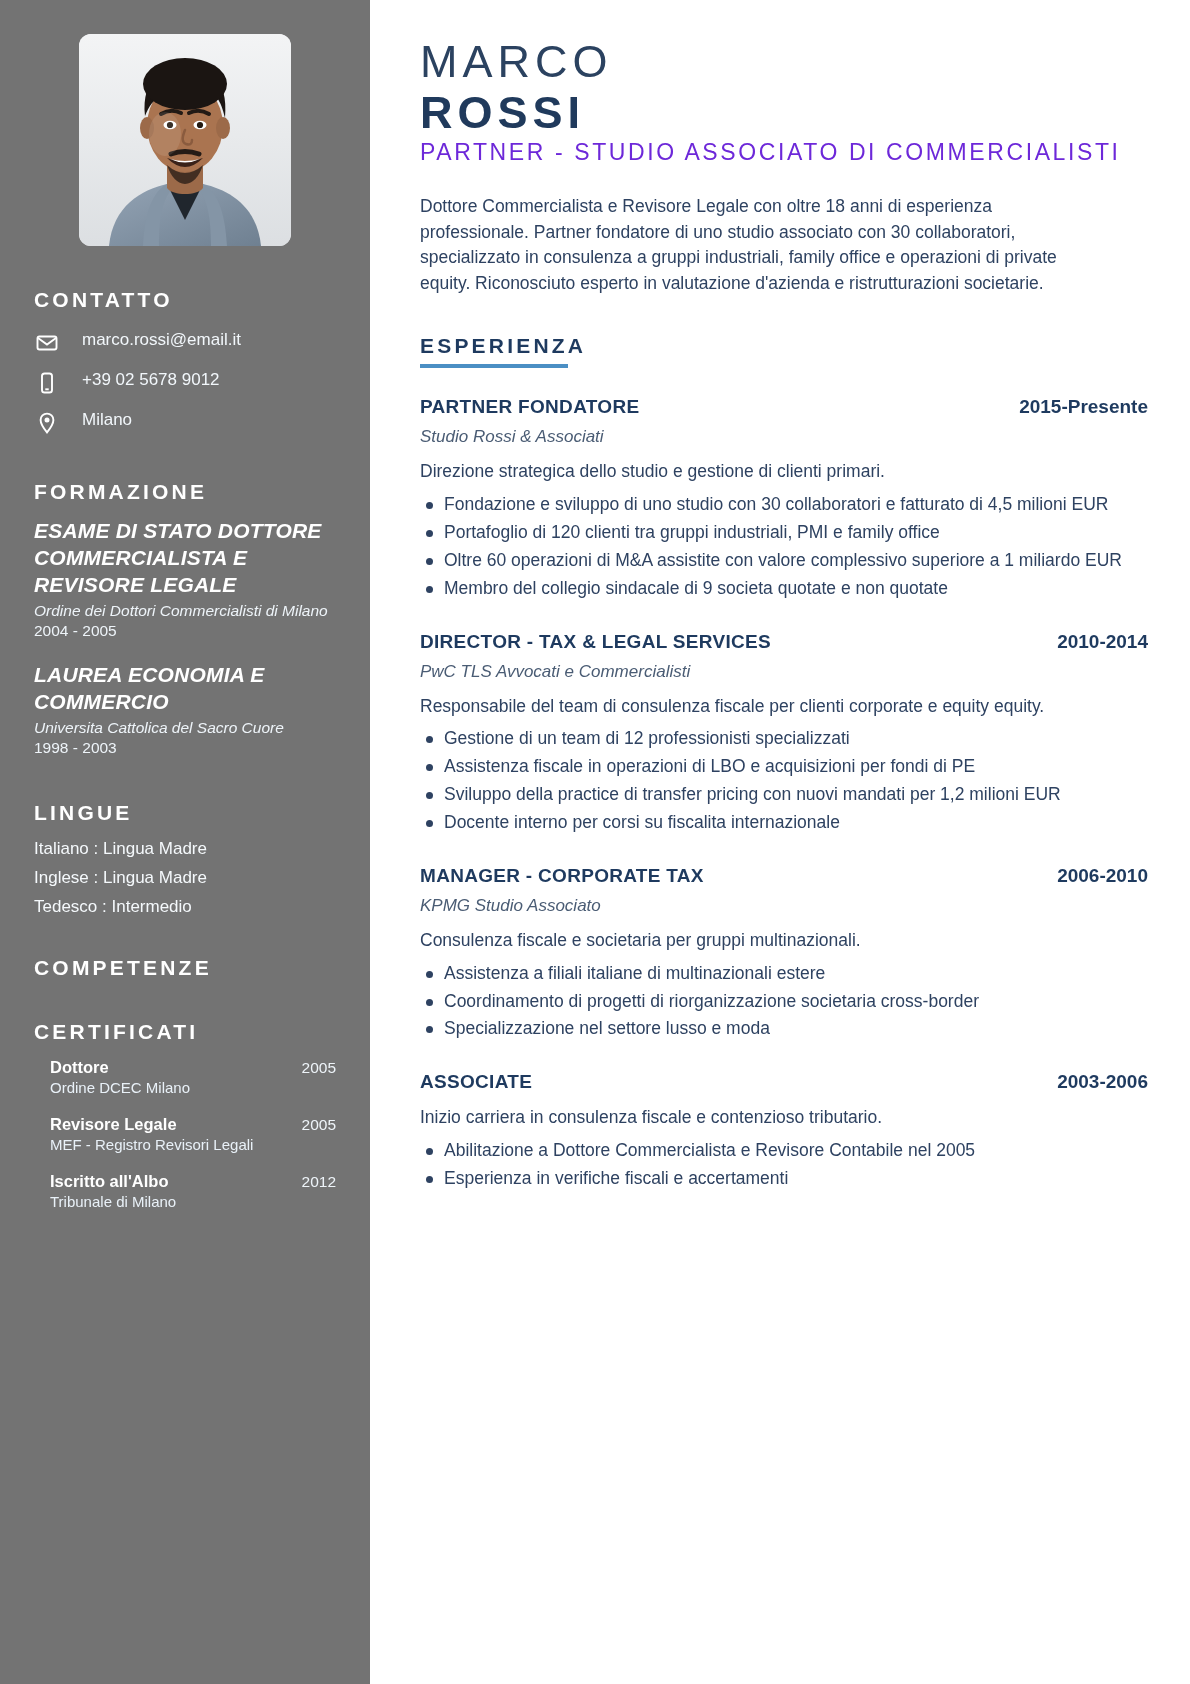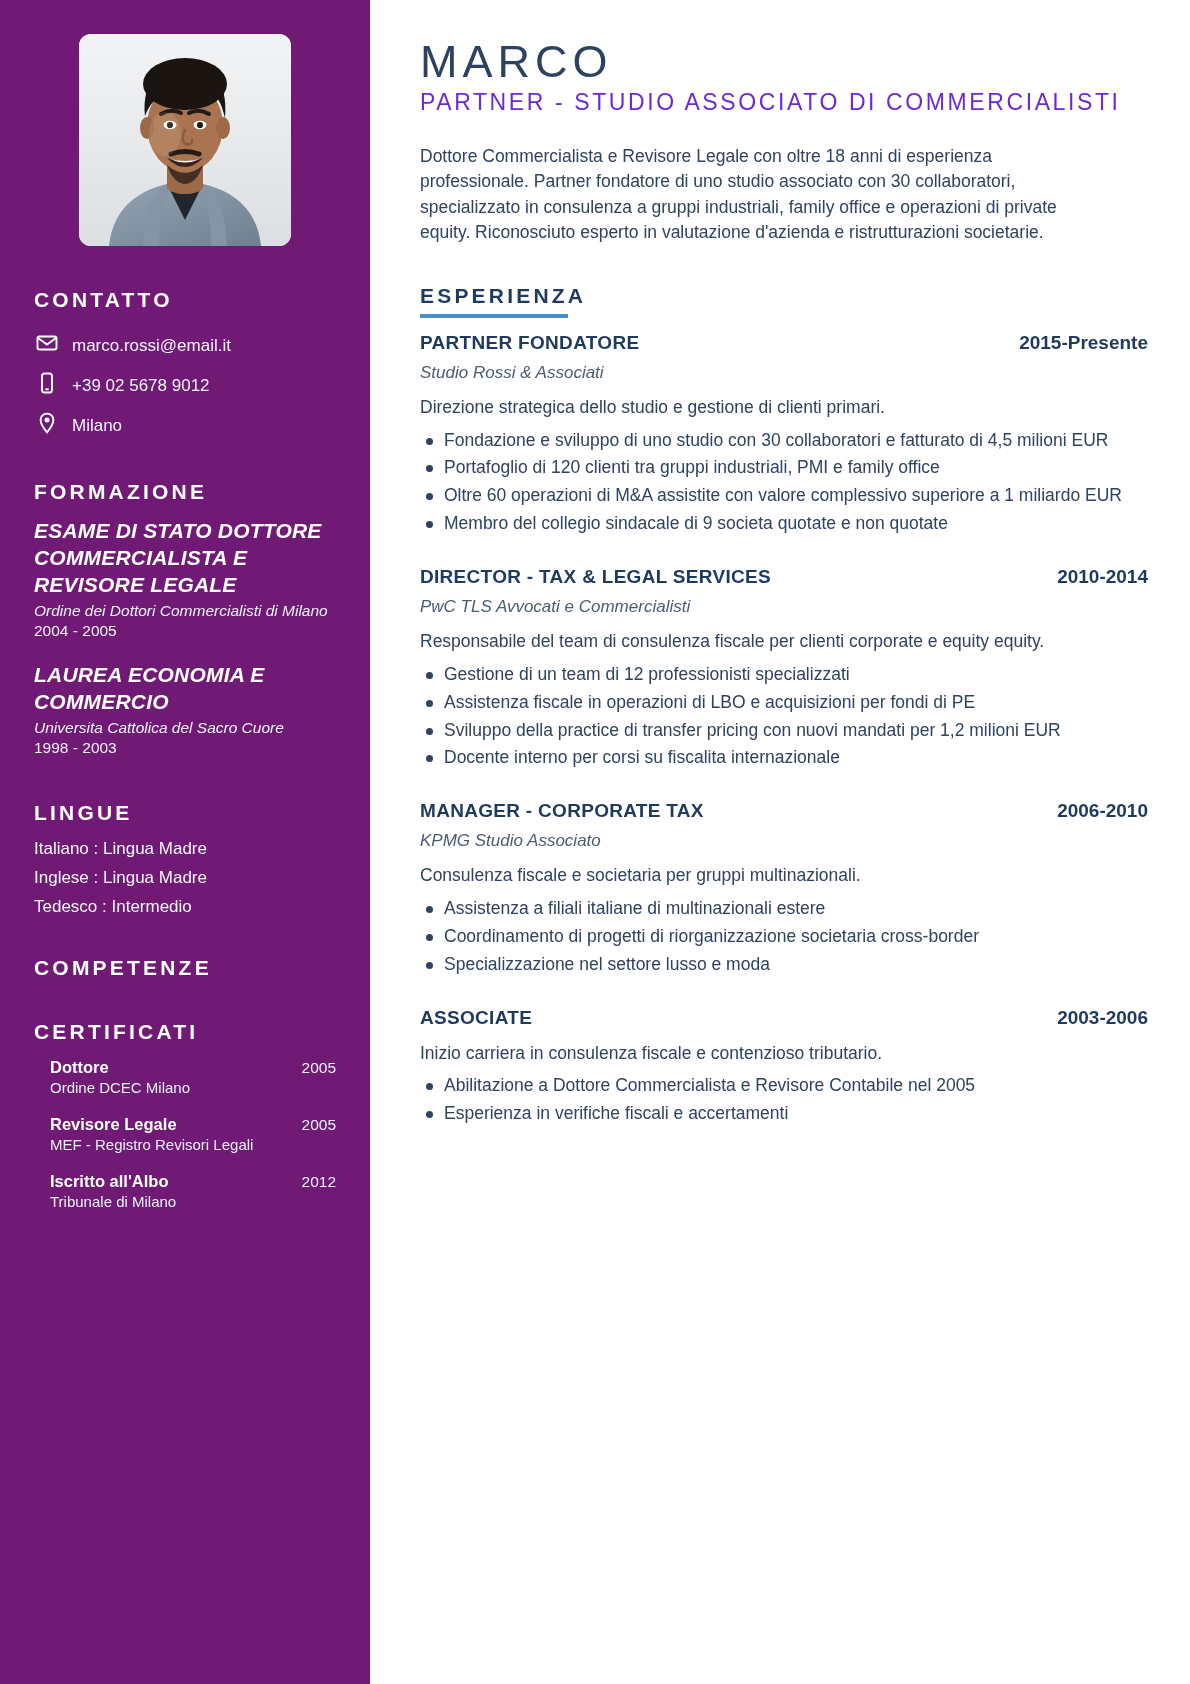--- a/index.html
+++ b/index.html
@@ -18,21 +18,21 @@
     width: 1190px;
     height: 1684px;
     display: flex;
     background: #ffffff;
   }
 
   
   .sidebar {
     width: 370px;
     min-width: 370px;
-    background: #701a75;
+    background: #737373;
     color: #ffffff;
     padding: 34px 34px 40px 34px;
   }
 
   .photo-wrap {
     display: flex;
     justify-content: center;
     margin-bottom: 42px;
   }
   .photo {
@@ -49,22 +49,22 @@
     font-size: 21px;
     font-weight: bold;
     letter-spacing: 3.2px;
     color: #ffffff;
     margin-bottom: 18px;
   }
   .side-h.tight { margin-bottom: 14px; }
 
   .contact-row {
     display: flex;
-    align-items: flex-end;
-    gap: 12px;
+    align-items: flex-start;
+    gap: 22px;
     margin-bottom: 14px;
     font-size: 17px;
     color: #f2f7fb;
   }
   .ic {
     width: 26px; min-width: 26px; height: 26px;
     display: flex; align-items: center; justify-content: center;
   }
   .ic svg { display: block; }
 
@@ -140,21 +140,21 @@
   .summary {
     margin-top: 28px;
     font-size: 17.5px;
     line-height: 1.46;
     color: #2e4261;
     max-width: 640px;
   }
 
   .sec-head {
     margin-top: 38px;
-    margin-bottom: 14px;
+    margin-bottom: 28px;
     display: inline-block;
   }
   .sec-head-text {
     font-size: 21px;
     font-weight: bold;
     letter-spacing: 3.2px;
     color: #1e3a5f;
     display: block;
   }
   .sec-underline {
@@ -360,20 +360,21 @@
       </div>
       <div class="cert-org">Tribunale di Milano</div>
     </div>
 
   </aside>
 
   <main class="main">
 
     <div>
       <div class="name-first">MARCO</div>
+      <div class="name-last">ROSSI</div>
       <div class="job-headline">PARTNER - STUDIO ASSOCIATO DI COMMERCIALISTI</div>
     </div>
 
     <p class="summary">Dottore Commercialista e Revisore Legale con oltre 18 anni di esperienza professionale. Partner fondatore di uno studio associato con 30 collaboratori, specializzato in consulenza a gruppi industriali, family office e operazioni di private equity. Riconosciuto esperto in valutazione d'azienda e ristrutturazioni societarie.</p>
 
     <div class="sec-head">
       <span class="sec-head-text">ESPERIENZA</span>
       <div class="sec-underline"></div>
     </div>
 

